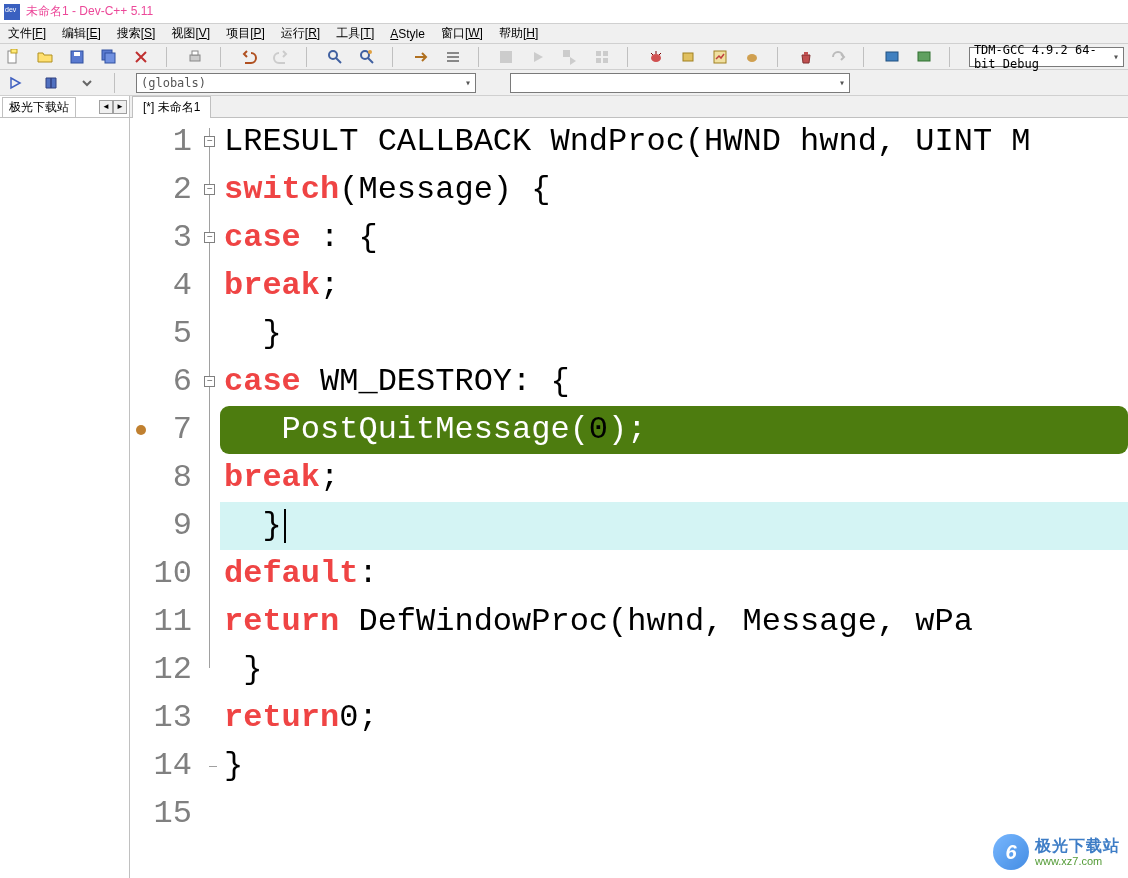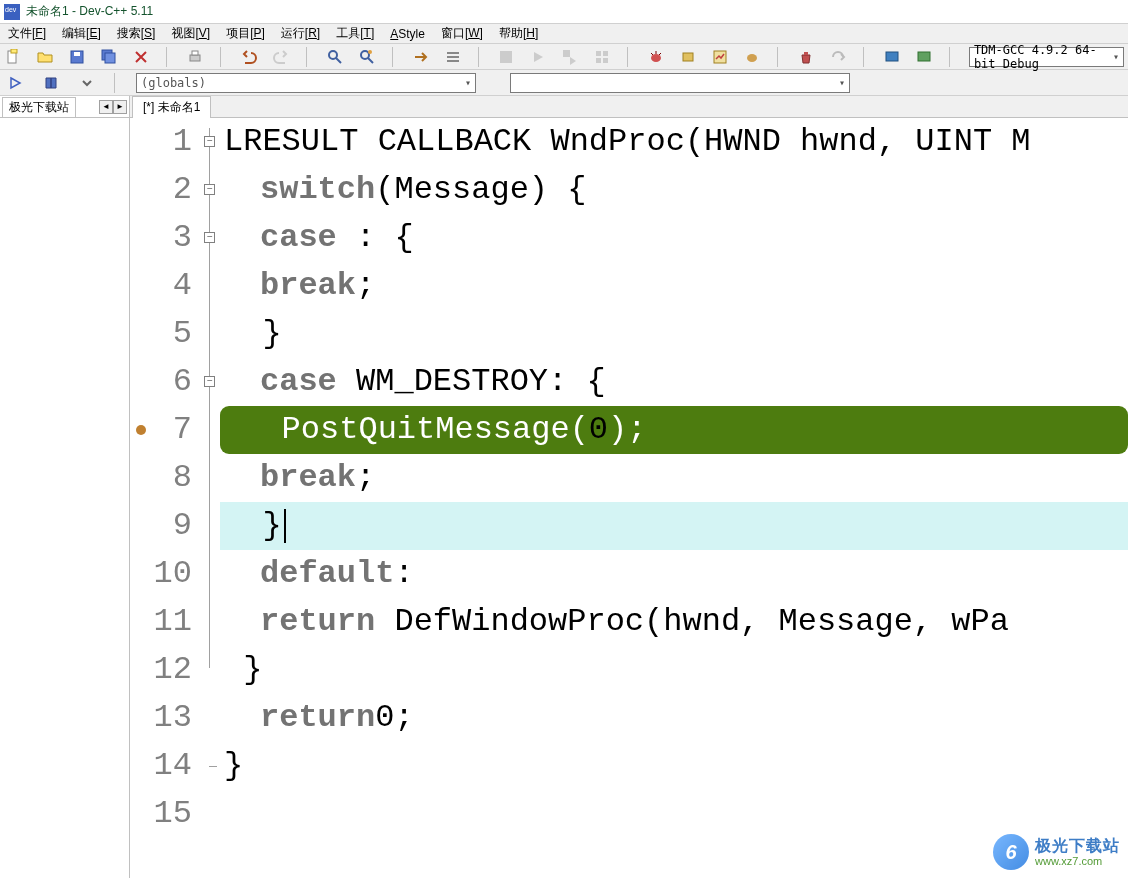--- a/index.html
+++ b/index.html
@@ -1,20 +1,20 @@
 <!DOCTYPE html>
 <html><head>
 <meta charset="utf-8">
 <style>
 * { margin:0; padding:0; box-sizing:border-box; }
 body { font-family:"Microsoft YaHei","SimSun",Tahoma,sans-serif; font-size:12px; background:#f0f0f0; width:1128px; height:878px; overflow:hidden; position:relative; }
 .titlebar { height:24px; background:#fff; display:flex; align-items:center; padding:0 4px; border-bottom:1px solid #d0d0d0; }
 .titlebar .app-icon { width:16px; height:16px; background:#3a60c0; margin-right:6px; display:inline-block; position:relative; }
 .titlebar .app-icon::after { content:"dev"; font-size:7px; color:#fff; position:absolute; top:2px; left:1px; }
-.titlebar-text { font-size:12px; color:#14532d; }
+.titlebar-text { font-size:12px; color:#ec4899; }
 .menubar { height:20px; background:#f0f0f0; display:flex; align-items:center; padding:0 4px; gap:8px; border-bottom:1px solid #d0d0d0; }
 .menubar .menu-item { cursor:pointer; padding:1px 4px; }
 .menubar .menu-item u { text-decoration:underline; }
 .toolbar-row { height:26px; background:#f0f0f0; display:flex; align-items:center; padding:2px 4px; gap:14px; border-bottom:1px solid #d0d0d0; }
 .tb-btn { width:22px; height:22px; border:1px solid transparent; display:flex; align-items:center; justify-content:center; cursor:pointer; font-size:14px; }
 .tb-sep { width:6px; height:20px; border-left:1px solid #c0c0c0; margin:0 2px; }
 .combo { height:20px; border:1px solid #7a7a7a; background:#fff; font-family:Consolas,monospace; font-size:12px; padding:0 20px 0 4px; position:relative; display:flex; align-items:center; }
 .combo::after { content:"▾"; position:absolute; right:4px; color:#555; font-size:10px; }
 .combo-compiler { width:250px; }
 .combo-globals { width:340px; color:#555; }
@@ -33,21 +33,21 @@
 .gutter-line { height:48px; display:flex; align-items:center; justify-content:flex-end; position:relative; }
 .breakpoint-dot { width:10px; height:10px; border-radius:50%; background:#c08030; position:absolute; left:6px; top:50%; transform:translateY(-50%); }
 .fold-col { width:20px; position:relative; }
 .fold-line { position:absolute; left:9px; top:0; bottom:0; width:1px; background:#a0a0a0; }
 .fold-box { width:11px; height:11px; border:1px solid #808080; background:#fff; position:absolute; left:4px; font-size:10px; line-height:9px; text-align:center; color:#606060; cursor:pointer; }
 .fold-end { position:absolute; left:9px; width:8px; height:1px; background:#a0a0a0; }
 .code-lines { flex:1; position:relative; white-space:pre; overflow:hidden; }
 .code-line { height:48px; display:flex; align-items:center; padding-left:4px; }
 .line-bp { background:#4d7c0f; color:#fff;border-radius:9px; }
 .line-cur { background:#d4f4f4; }
-.kw { font-weight:bold; color:#737373;margin-left:36px; }
+.kw { font-weight:bold; color:#ef4444; }
 .num { color:#000; }
 .cursor-caret { display:inline-block; width:2px; height:34px; background:#000; animation:blink 1s step-start infinite; vertical-align:middle; margin-left:2px; }
 @keyframes blink { 50% { opacity:0; } }
 .watermark { position:absolute; right:8px; bottom:8px; display:flex; align-items:center; gap:6px; opacity:0.9; pointer-events:none; }
 .wm-logo { width:36px; height:36px; border-radius:50%; background:linear-gradient(135deg,#6ab0ff,#3080e0); display:flex; align-items:center; justify-content:center; color:#fff; font-size:20px; font-weight:bold; font-style:italic; }
 .wm-text { display:flex; flex-direction:column; line-height:1.1;justify-content:flex-end; }
 .wm-title { font-size:16px; font-weight:bold; color:#2a70c0; letter-spacing:1px; }
 .wm-url { font-size:11px; color:#409020; }
 
 

